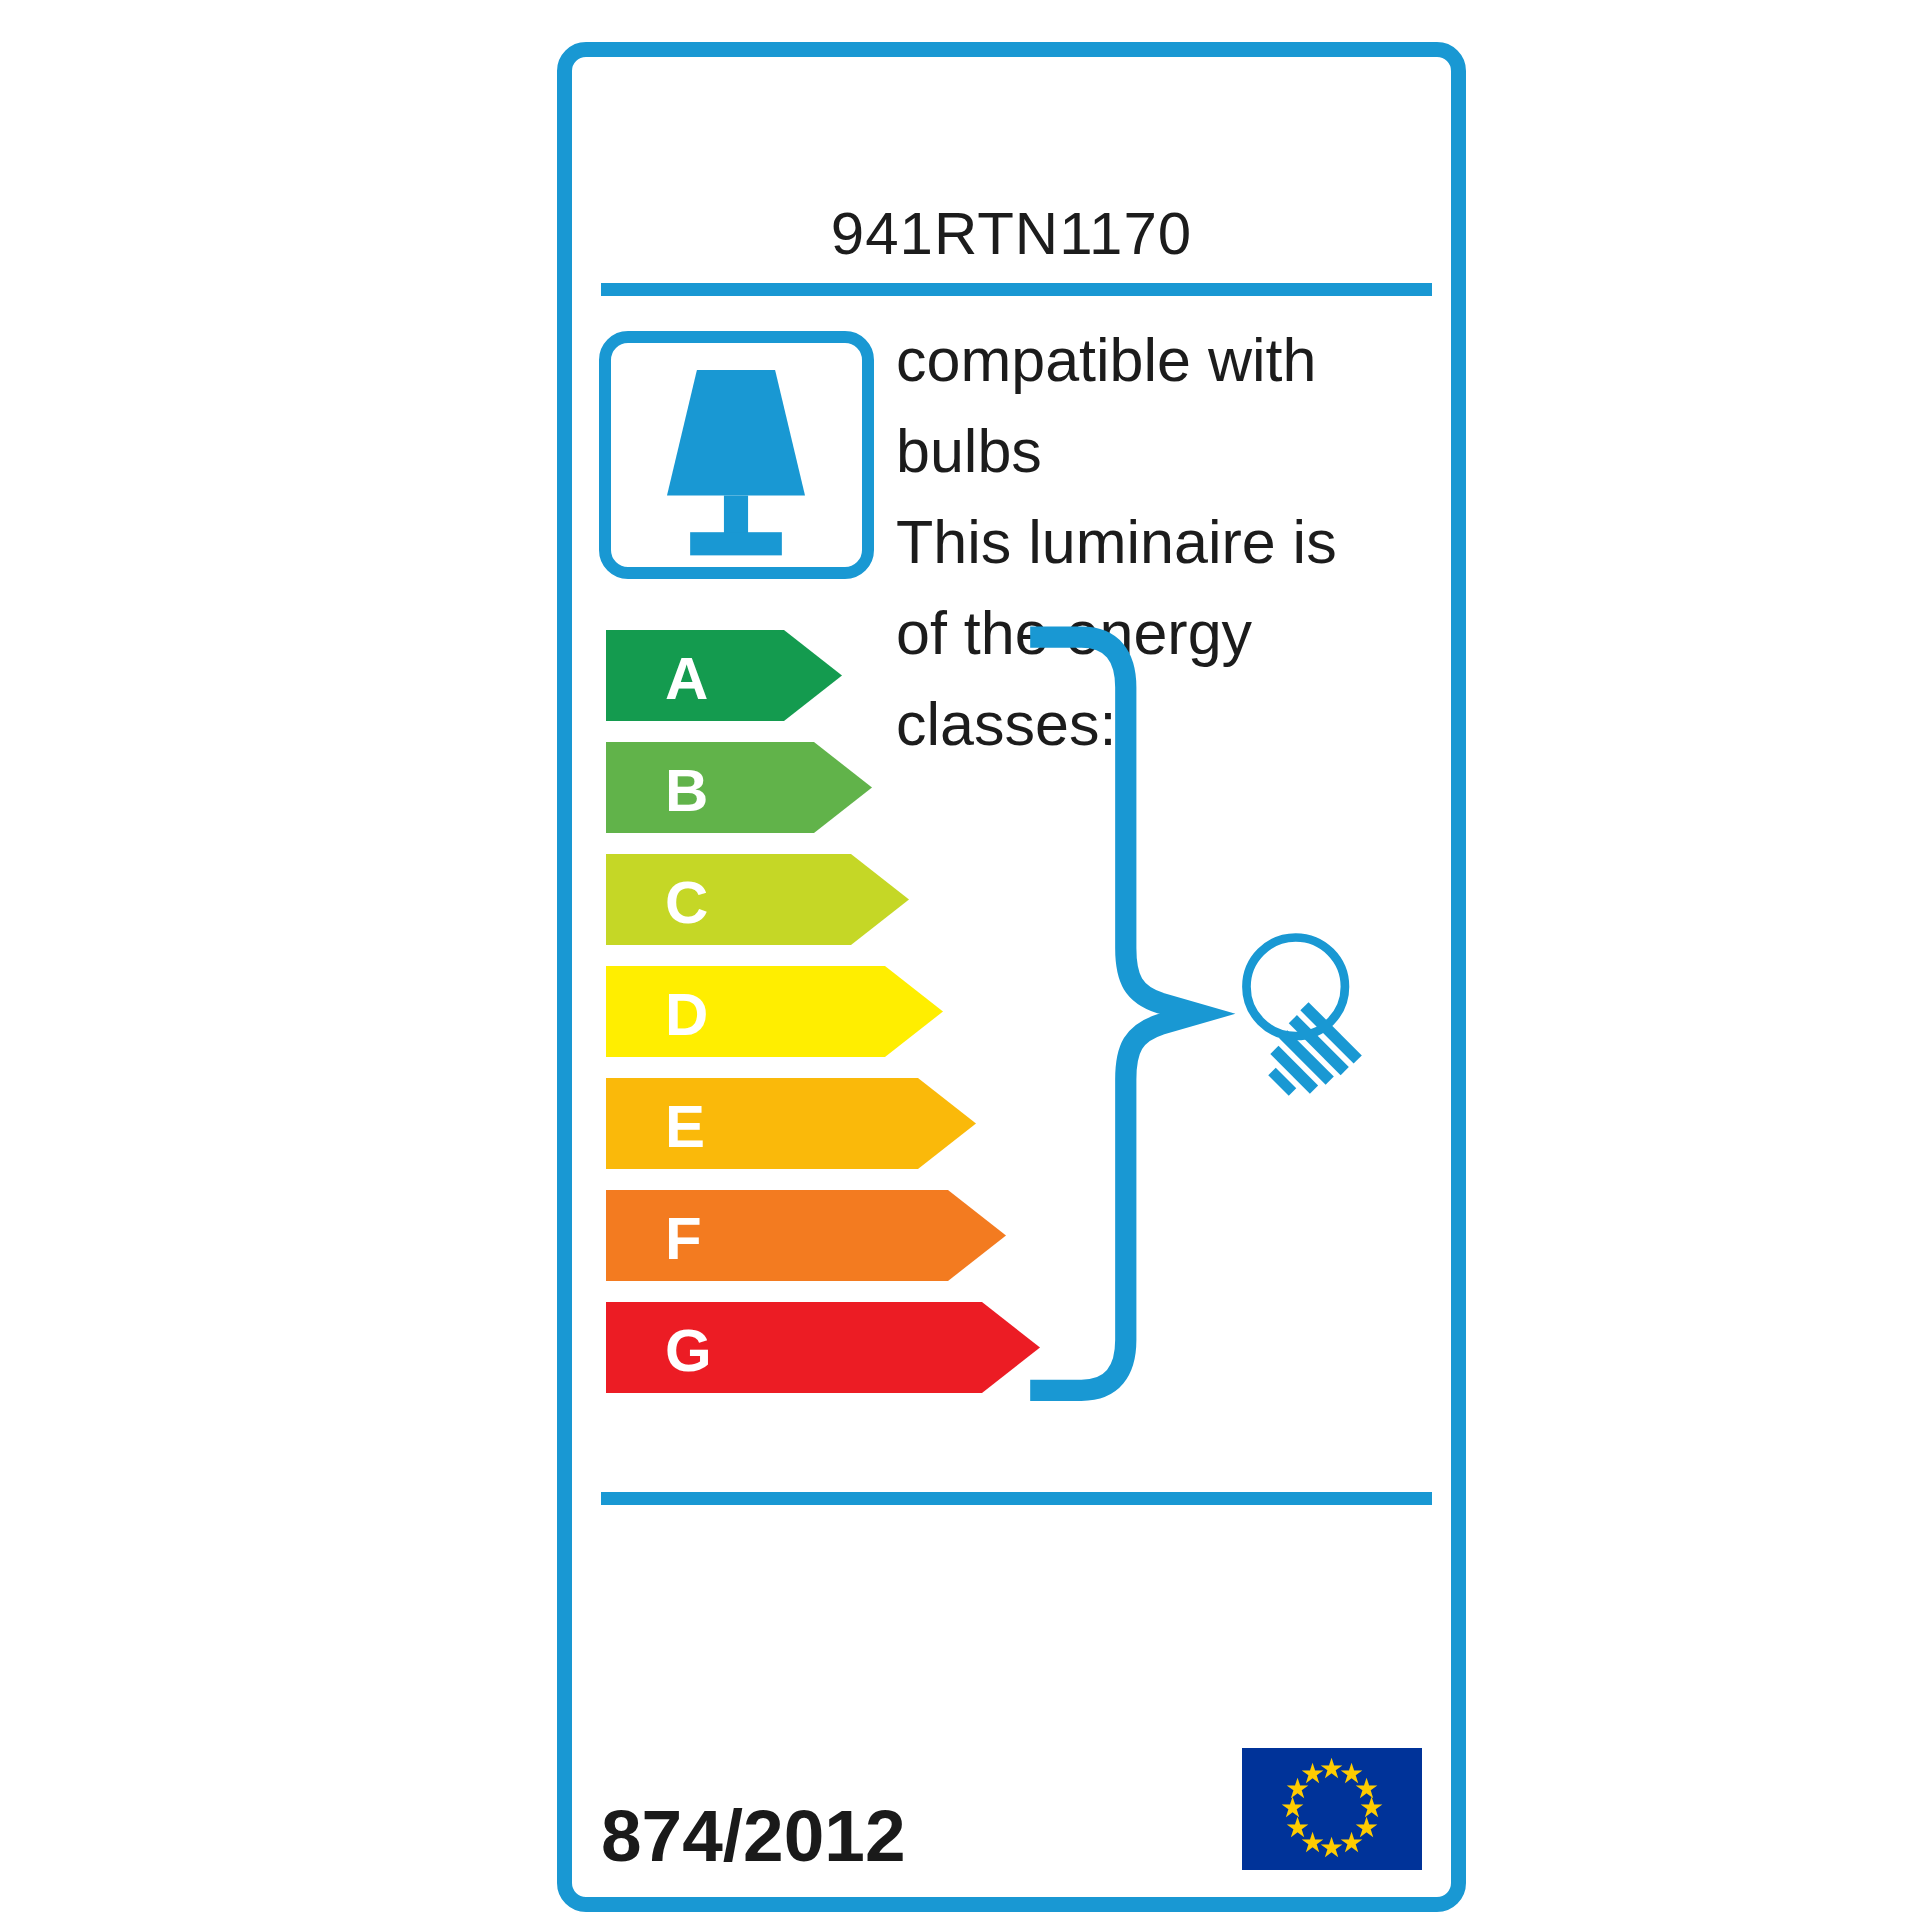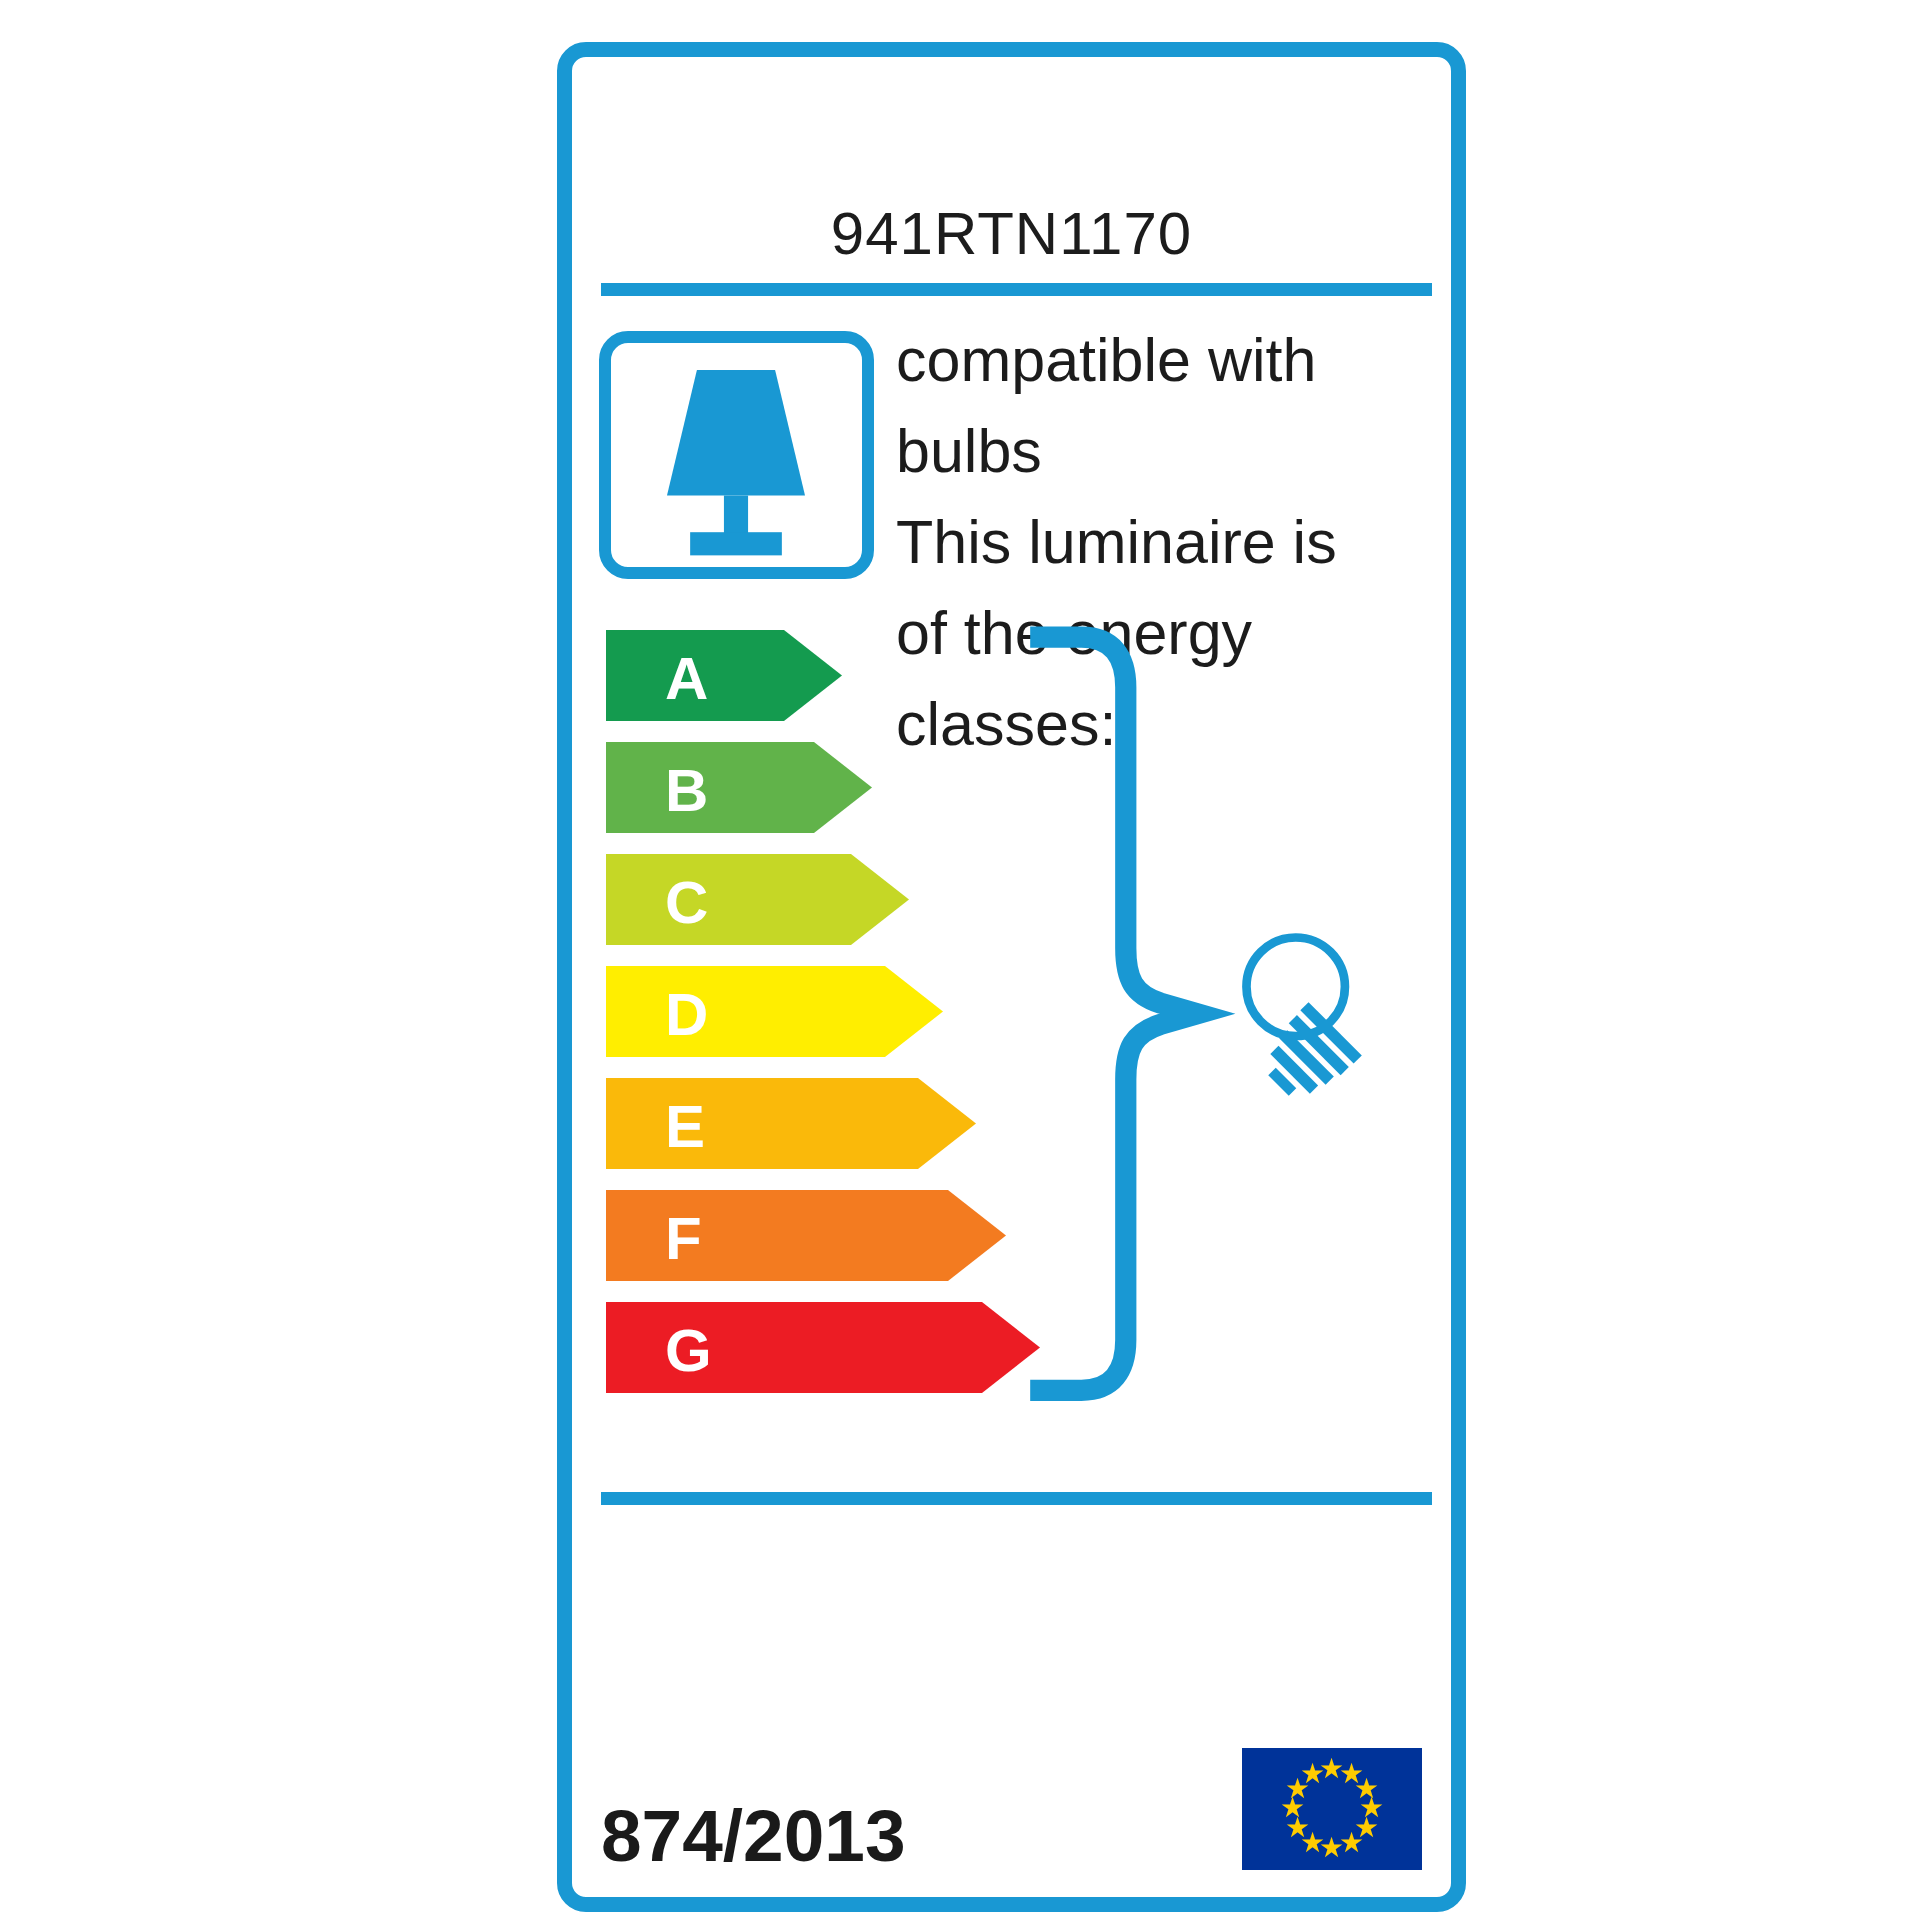--- a/index.html
+++ b/index.html
@@ -120,21 +120,21 @@
         <rect x="1348" y="1084" width="76" height="12" class="accent-fill" fill="#1998d3"></rect>
         <rect x="1352" y="1102" width="68" height="12" class="accent-fill" fill="#1998d3"></rect>
         <rect x="1357" y="1120" width="58" height="12" class="accent-fill" fill="#1998d3"></rect>
         <rect x="1371" y="1138" width="30" height="11" class="accent-fill" fill="#1998d3"></rect>
       </g>
     </g>
   </svg>
 
   <div class="divider divider-bottom" style="background: rgb(25, 152, 211);"></div>
 
-  <div class="regulation">874/2013</div>
+  <div class="regulation">874/2012</div>
 
   <div class="eu-flag" id="euflag" style="background: rgb(0, 51, 153);">
       <span class="eu-star" style="color: rgb(255, 204, 0); left: 75px; top: 5.8px;">★</span>
       <span class="eu-star" style="color: rgb(255, 204, 0); left: 95px; top: 11px;">★</span>
       <span class="eu-star" style="color: rgb(255, 204, 0); left: 110px; top: 25.6px;">★</span>
       <span class="eu-star" style="color: rgb(255, 204, 0); left: 115px; top: 45px;">★</span>
       <span class="eu-star" style="color: rgb(255, 204, 0); left: 110px; top: 65px;">★</span>
       <span class="eu-star" style="color: rgb(255, 204, 0); left: 95px; top: 80px;">★</span>
       <span class="eu-star" style="color: rgb(255, 204, 0); left: 75px; top: 85px;">★</span>
       <span class="eu-star" style="color: rgb(255, 204, 0); left: 56px; top: 80px;">★</span>

